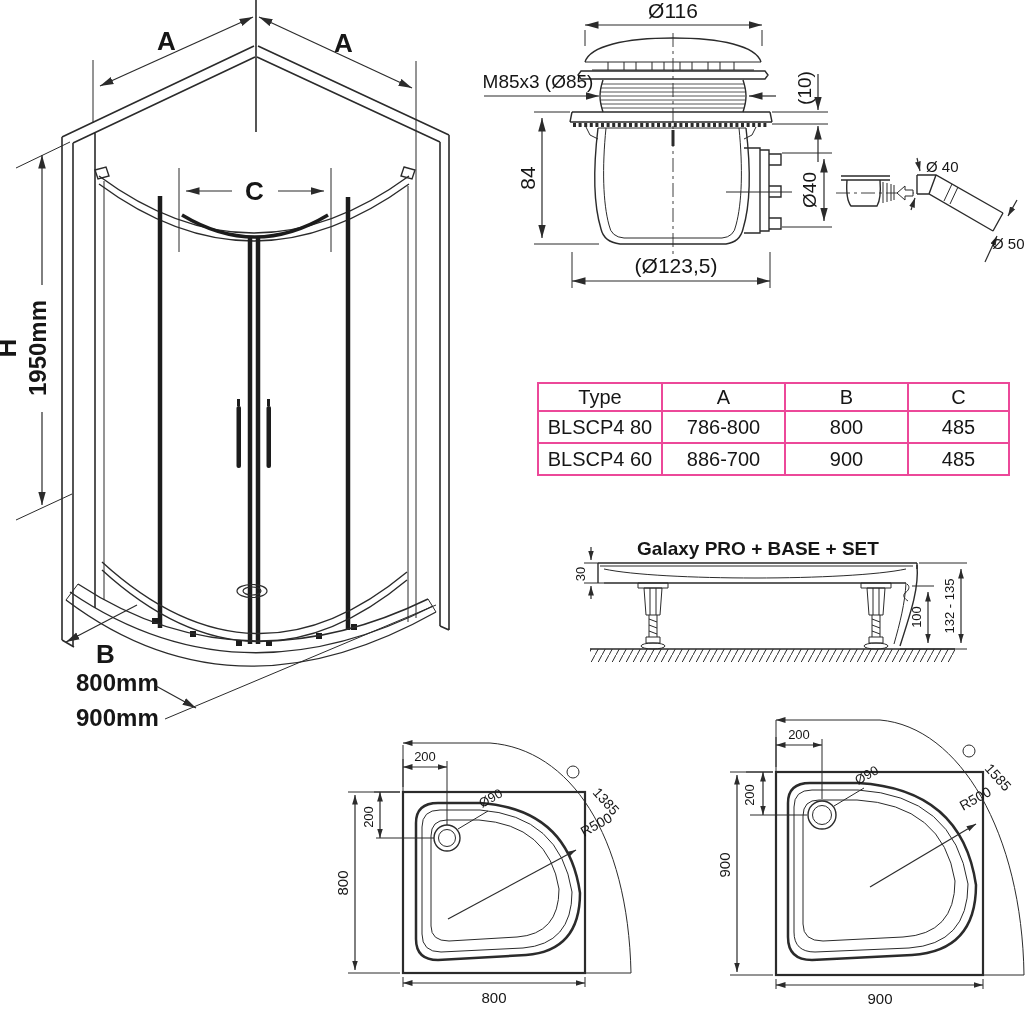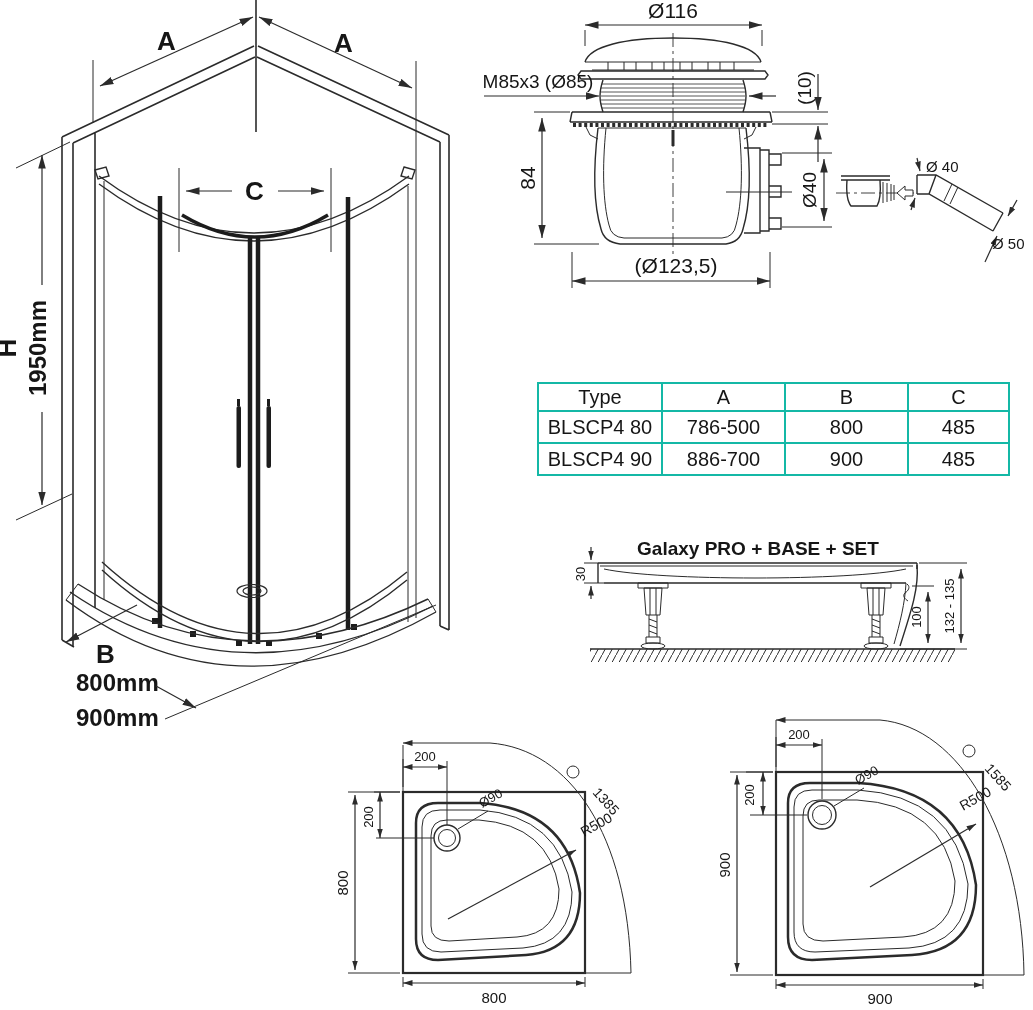--- a/index.html
+++ b/index.html
@@ -25,21 +25,21 @@
   .fsMM{font-size:24px;font-weight:bold;}
   .fsD{font-size:21px;}
   .fsD2{font-size:19px;}
   .fsP{font-size:15px;}
   .fsT{font-size:19px;font-weight:bold;}
   .fsS{font-size:13px;}
   .fsS2{font-size:15px;}
   .fsR{font-size:14px;}
   table.spec{position:absolute;left:537px;top:382px;border-collapse:collapse;
     font-family:"Liberation Sans",sans-serif;font-size:20px;color:#161616;table-layout:fixed;}
-  table.spec th,table.spec td{border:2px solid #14b8a6;text-align:center;vertical-align:middle;
+  table.spec th,table.spec td{border:2px solid #ec4899;text-align:center;vertical-align:middle;
     font-weight:normal;padding:0;}
   table.spec th{height:26px;}
   table.spec td{height:30px;}
 </style>
 </head>
 <body>
 
 <div class="canvas">
 
   <svg style="left:0;top:0" width="480" height="735" viewBox="0 0 480 735">
@@ -213,26 +213,26 @@
       <tr>
         <th>Type</th>
         <th>A</th>
         <th>B</th>
         <th>C</th>
       </tr>
     </thead>
     <tbody>
       <tr>
         <td>BLSCP4 80</td>
-        <td>786-500</td>
+        <td>786-800</td>
         <td>800</td>
         <td>485</td>
       </tr>
       <tr>
-        <td>BLSCP4 90</td>
+        <td>BLSCP4 60</td>
         <td>886-700</td>
         <td>900</td>
         <td>485</td>
       </tr>
     </tbody>
   </table>
 
   <svg style="left:560px;top:525px" width="420" height="165" viewBox="0 0 420 165">
     <text class="fsT" x="198" y="30" text-anchor="middle">Galaxy PRO + BASE + SET</text>
     <g>

